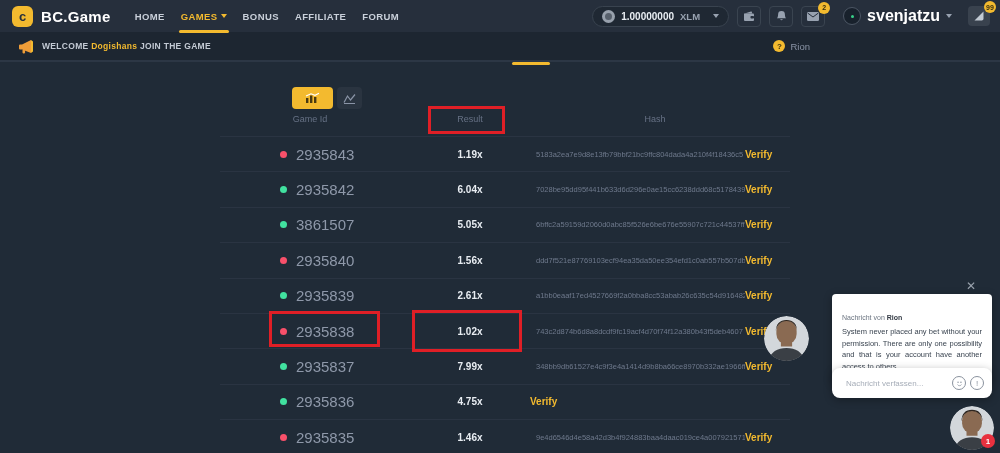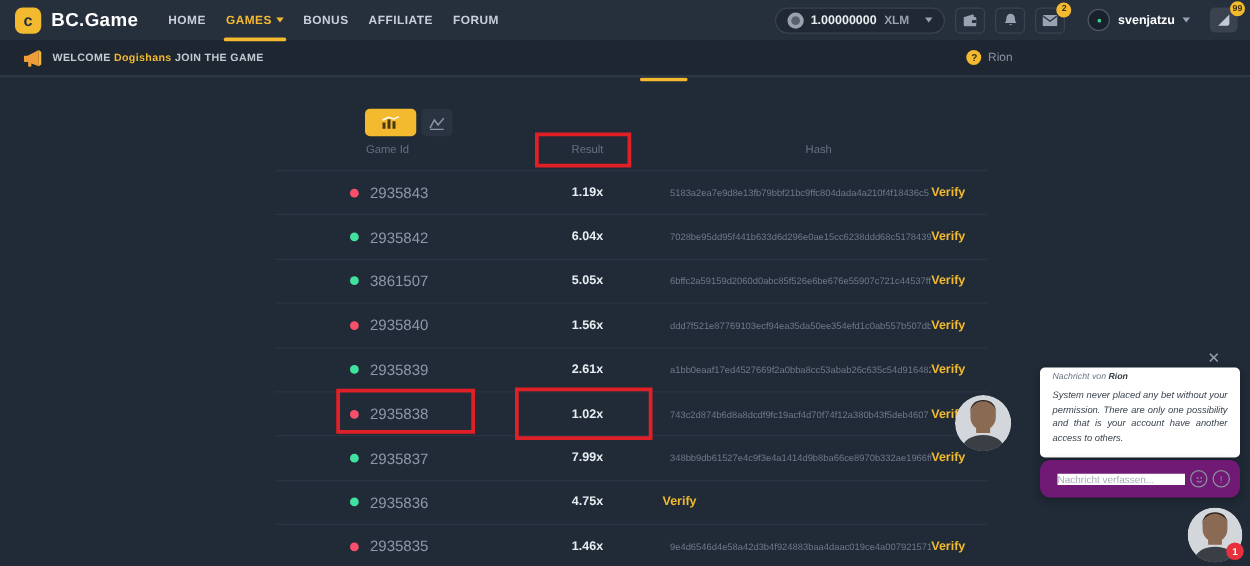--- a/index.html
+++ b/index.html
@@ -34,21 +34,21 @@
   .icon-btn { width:24px; height:21px; border:1px solid #3a4450; border-radius:4px;
     display:flex; align-items:center; justify-content:center; cursor:pointer; position:relative; }
   .badge { position:absolute; top:-5px; right:-6px; min-width:12px; height:12px; padding:0 2px;
     border-radius:7px; background:#f3ba2f; color:#3a3010; font-size:7px; font-weight:bold;
     display:flex; align-items:center; justify-content:center; }
   #user-wrap { display:flex; align-items:center; gap:6px; margin-left:10px; cursor:pointer; }
   #user-avatar { width:18px; height:18px; border-radius:50%; background:#18212c;
     border:1.5px solid #4c5664; position:relative; }
   #user-avatar::after { content:""; position:absolute; left:7px; top:7px; width:3px; height:3px;
     border-radius:50%; background:#38d18a; }
-  #username { color:#fff; font-size:10px; font-weight:bold; }
+  #username { color:#fff; font-size:16px; font-weight:bold; }
   #chat-toggle { width:22px; height:20px; background:#39424e; border-radius:4px; margin-left:8px;
     display:flex; align-items:center; justify-content:center; cursor:pointer; position:relative; }
 
   
   #welcome-bar { position:absolute; top:32px; left:0; width:1000px; height:30px;
     background:#1d2631; border-bottom:2px solid #2c3745; display:flex; align-items:center; z-index:4; }
   #welcome-text { margin-left:42px; font-size:8.5px; font-weight:bold; color:#c3cad4; letter-spacing:.3px; }
   #welcome-name { color:#f3ba2f; }
   #help-wrap { margin-left:auto; margin-right:190px; display:flex; align-items:center; gap:5px; cursor:pointer; }
   .q-circle { width:12px; height:12px; border-radius:50%; background:#f3ba2f; color:#3a3010;
@@ -69,44 +69,44 @@
   #th-id { left:40px; width:100px; }
   #th-result { left:190px; width:120px; }
   #th-hash { left:380px; width:110px; }
   #rows { position:absolute; top:30px; left:0; width:570px; }
   .trow { display:grid; grid-template-columns:130px 120px 215px 1fr; align-items:center;
     height:35.4px; padding-left:60px; border-top:1px solid #2a3442; }
   .cell-id { display:flex; align-items:center; gap:9px; }
   .dot { width:7px; height:7px; border-radius:50%; }
   .dot.red { background:#f8506a; }
   .dot.green { background:#41e2a0; }
-  .gid { font-size:12px; color:#8e98a9; }
+  .gid { font-size:15px; color:#8e98a9; }
   .cell-result { text-align:center; font-size:10px; font-weight:bold; color:#e8edf2; }
   .cell-hash { font-size:7.5px; color:#6e798c; white-space:nowrap; overflow:hidden; padding-left:6px; }
   .cell-verify { padding-right:10px; font-size:10px; font-weight:bold;
     color:#f3ba2f; cursor:pointer; text-decoration:none; }
 
   
   .anno { position:absolute; border:3px solid #e01f26; z-index:6; }
   #anno-header { left:428px; top:106px; width:77px; height:28px; }
   #anno-id { left:269px; top:311px; width:111px; height:36px; }
   #anno-result { left:412px; top:310px; width:110px; height:42px; }
 
   
   #chat-close { position:absolute; left:966px; top:279px; color:#9aa3ad; font-size:12px;
     cursor:pointer; z-index:8; }
   .avatar { border-radius:50%; overflow:hidden; position:absolute; z-index:8; }
   #msg-avatar { left:764px; top:316px; width:45px; height:45px; }
   #chat-card { position:absolute; left:832px; top:294px; width:160px; background:#fff;
-    border-radius:4px; padding:4px 10px 9px; z-index:7; box-shadow:0 2px 8px rgba(0,0,0,.3);font-style:italic; }
+    border-radius:4px; padding:20px 10px 9px; z-index:7; box-shadow:0 2px 8px rgba(0,0,0,.3); }
   #chat-label { font-size:7px; color:#6b7480; margin-bottom:5px; }
   #chat-sender { font-weight:bold; color:#333a44; }
   #chat-message { font-size:7.5px; color:#3a4450; line-height:1.55; text-align:justify; }
   #chat-input-bar { position:absolute; left:832px; top:368px; width:160px; height:30px;
-    background:#701a75; border-radius:8px; z-index:7; display:flex; align-items:center;
+    background:#ffffff; border-radius:8px; z-index:7; display:flex; align-items:center;
     padding:0 8px 0 14px; box-shadow:0 2px 8px rgba(0,0,0,.3); }
   #chat-input { border:none; outline:none; flex:1; font-size:8px; color:#3a4450; min-width:0;
     font-family:"Liberation Sans", sans-serif; }
   #chat-input::placeholder { color:#a6adb8; }
   .mini-circle { width:14px; height:14px; border-radius:50%; border:1px solid #8a929e;
     display:flex; align-items:center; justify-content:center; color:#8a929e; font-size:8px;
     cursor:pointer; margin-left:4px; flex:0 0 auto; }
   #bottom-avatar { left:950px; top:406px; width:44px; height:44px; cursor:pointer; }
   #bottom-badge { position:absolute; left:981px; top:434px; width:14px; height:14px; border-radius:50%;
     background:#e8313f; color:#fff; font-size:8px; font-weight:bold; display:flex;

